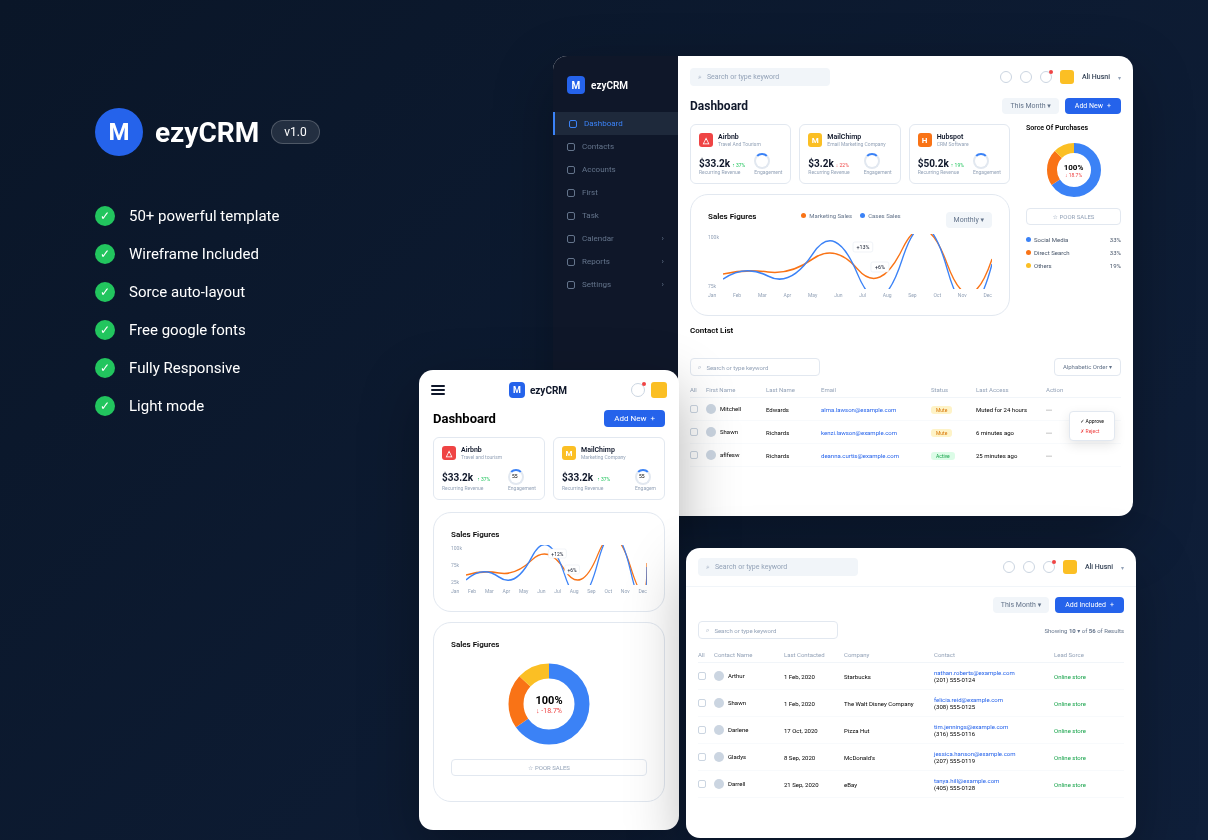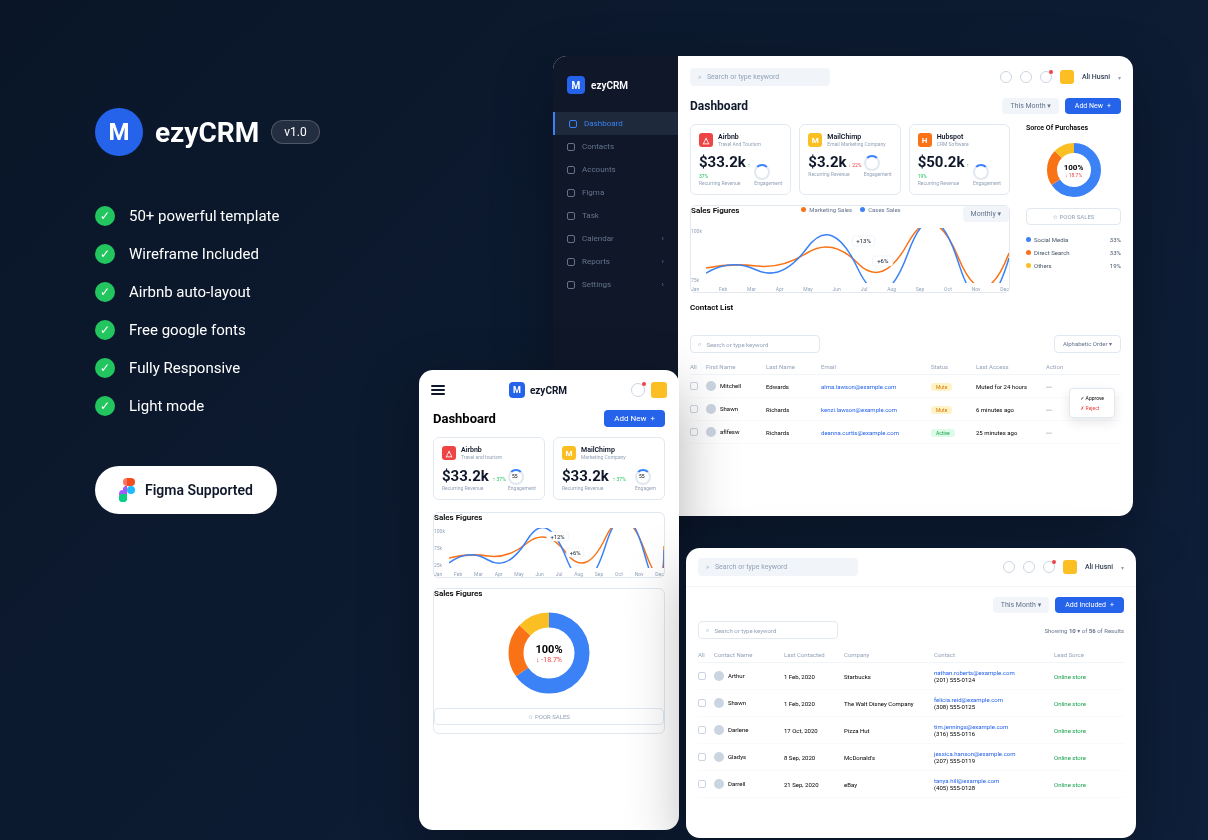--- a/index.html
+++ b/index.html
@@ -41,26 +41,26 @@
 .dash-title{font-size:12px;font-weight:700;color:#0f172a}
 .add-btn{background:#2563eb;color:#fff;padding:4px 10px;border-radius:4px;font-size:7px;display:flex;align-items:center;gap:4px}
 .dd{background:#f1f5f9;padding:4px 8px;border-radius:4px;font-size:7px;color:#64748b}
 .cards{display:flex;gap:8px;margin-bottom:10px}
 .card{flex:1;border:1px solid #e2e8f0;border-radius:6px;padding:8px}
 .card-head{display:flex;gap:5px;margin-bottom:6px}
 .card-ico{width:14px;height:14px;border-radius:3px;display:flex;align-items:center;justify-content:center;color:#fff;font-size:8px;font-weight:700}
 .card-ico.red{background:#ef4444}.card-ico.yel{background:#fbbf24}.card-ico.orn{background:#f97316}
 .card-name{font-size:7px;font-weight:600;color:#0f172a}
 .card-sub{font-size:5px;color:#94a3b8}
-.card-val{font-size:15px;font-weight:700;color:#0f172a}
+.card-val{font-size:10px;font-weight:700;color:#0f172a}
 .card-delta{font-size:5px}.up{color:#22c55e}.down{color:#ef4444}
 .card-lbl{font-size:5px;color:#94a3b8}
 .card-body{display:flex;justify-content:space-between;align-items:flex-end}
 .gauge{width:16px;height:16px;border:2px solid #e2e8f0;border-top-color:#3b82f6;border-radius:50%}
-.chart-box{border:1px solid #e2e8f0;border-radius:6px;padding:0}
+.chart-box{border:1px solid #e2e8f0;border-radius:18px;padding:17px}
 .chart-head{display:flex;justify-content:space-between;margin-bottom:6px}
 .chart-title{font-size:8px;font-weight:600}
 .legend{display:flex;gap:8px;font-size:6px;color:#64748b}
 .ldot{width:5px;height:5px;border-radius:50%;display:inline-block;margin-right:3px}
 .ldot.o{background:#f97316}.ldot.b{background:#3b82f6}
 .chart-svg{width:100%;height:55px}
 .months{display:flex;justify-content:space-between;font-size:5px;color:#94a3b8;margin-top:3px}
 .donut-col{width:95px;margin-left:8px}
 .donut-title{font-size:7px;font-weight:600;margin-bottom:8px}
 .donut-wrap{position:relative;width:60px;height:60px;margin:0 auto 8px}
@@ -118,47 +118,34 @@
     <div class="feat">
         <span class="check">✓</span>
         <span>50+ powerful template</span>
       </div>
     <div class="feat">
         <span class="check">✓</span>
         <span>Wireframe Included</span>
       </div>
     <div class="feat">
         <span class="check">✓</span>
-        <span>Airbnb auto-layout</span>
+        <span>Sorce auto-layout</span>
       </div>
     <div class="feat">
         <span class="check">✓</span>
         <span>Free google fonts</span>
       </div>
     <div class="feat">
         <span class="check">✓</span>
         <span>Fully Responsive</span>
       </div>
     <div class="feat">
         <span class="check">✓</span>
         <span>Light mode</span>
       </div>
-  </div>
-  <div class="figma-btn">
-    <svg class="figma-icon" viewBox="0 0 16 24">
-        <circle cx="12" cy="12" r="4" fill="#1abcfe"></circle>
-        <path d="M4 4a4 4 0 014-4h4v8H8a4 4 0 01-4-4z" fill="#ff7262"></path>
-        <path d="M8 0h4a4 4 0 010 8H8V0z" fill="#f24e1e"></path>
-        <path d="M4 12a4 4 0 014-4h0v8a4 4 0 01-4-4z" fill="#a259ff" transform="translate(0 0)"></path>
-        <path d="M8 8v8a4 4 0 11-4-4 4 4 0 014-4z" fill="#a259ff"></path>
-        <path d="M4 20a4 4 0 014-4v4a4 4 0 01-8 0 4 4 0 014 0z" fill="#0acf83"></path>
-        <circle cx="4" cy="20" r="4" fill="#0acf83"></circle>
-        <path d="M8 16v4a4 4 0 11-4-4h4z" fill="#0acf83"></path>
-      </svg>
-    <span>Figma Supported</span>
   </div>
 </div>
 
 <div class="panel panel-main">
   <div class="sidebar">
     <div class="sb-logo">
         <div class="sb-logo-c">M</div>
         <div class="sb-logo-t">ezyCRM</div>
       </div>
     <div class="sb-item active">
@@ -168,21 +155,21 @@
     <div class="sb-item">
         <span class="sb-icon"></span>
         <span>Contacts</span>
       </div>
     <div class="sb-item">
         <span class="sb-icon"></span>
         <span>Accounts</span>
       </div>
     <div class="sb-item">
         <span class="sb-icon"></span>
-        <span>Figma</span>
+        <span>First</span>
       </div>
     <div class="sb-item">
         <span class="sb-icon"></span>
         <span>Task</span>
       </div>
     <div class="sb-item">
         <span class="sb-icon"></span>
         <span>Calendar</span>
         <span style="margin-left:auto">›</span>
       </div>

